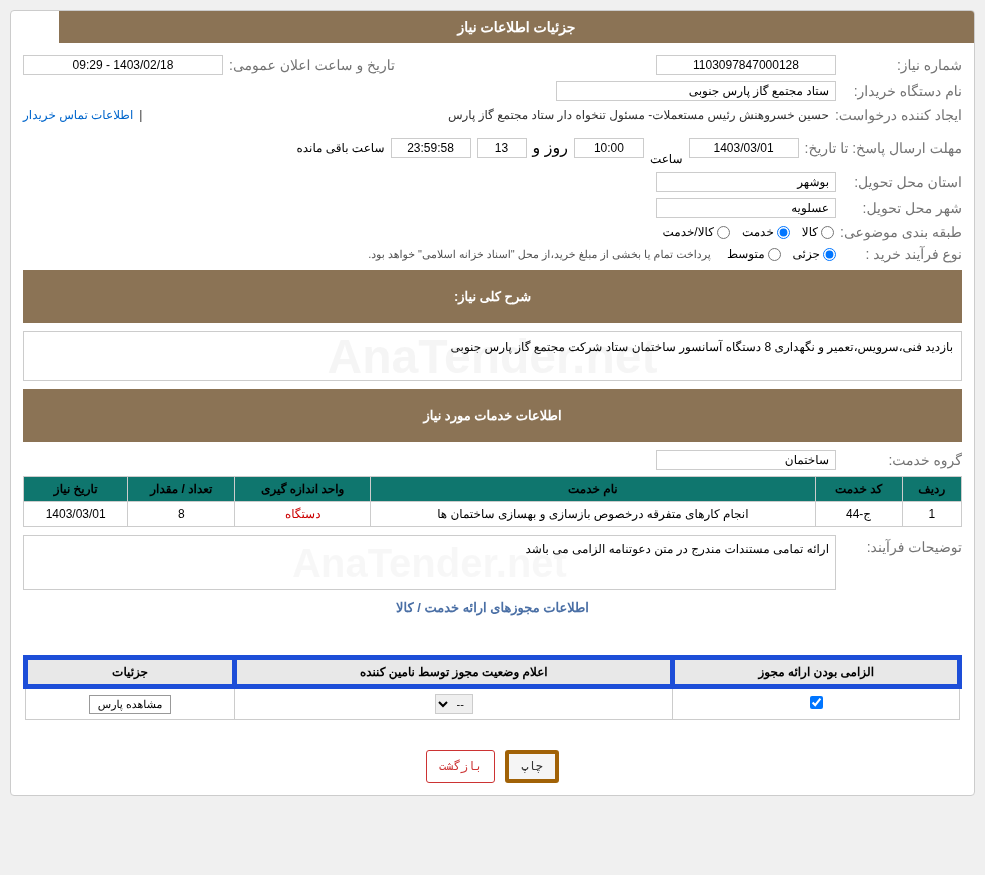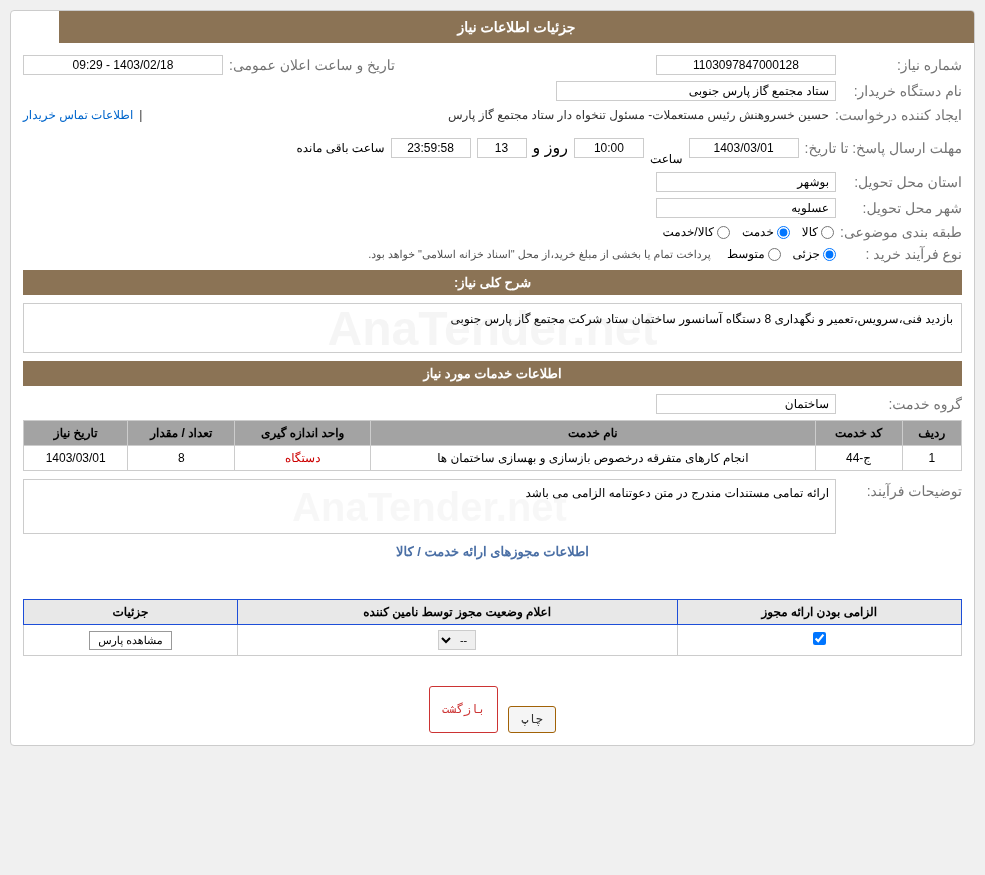--- a/index.html
+++ b/index.html
@@ -58,33 +58,33 @@
     .contact-link {
       color: #0066cc;
       font-size: 12px;
       cursor: pointer;
       text-decoration: none;
     }
     .section-divider {
       background: #8B7355;
       color: #fff;
       text-align: center;
-      padding: 5px 10px;
+      padding: 19px 10px;
       font-size: 13px;
       font-weight: bold;
       margin: 8px 0;
     }
     .data-table {
       width: 100%;
       border-collapse: collapse;
       margin: 6px 0;
       font-size: 12px;
     }
     .data-table th {
-      background: #a3a3a3;
+      background: #0f766e;
       border: 1px solid #ccc;
       padding: 5px 8px;
       text-align: center;
       font-weight: bold;
     }
     .data-table td {
       border: 1px solid #ccc;
       padding: 5px 8px;
       text-align: center;
     }
@@ -101,23 +101,22 @@
     }
     .btn {
       padding: 5px 12px;
       font-size: 12px;
       font-family: Liberation Mono, monospace;
       cursor: pointer;
       border-radius: 3px;
     }
     .btn-print {
       background: #f5f5f5;
-      border: 1px solid #a16207;
+      border: 4px solid #a16207;
       color: #333;
-      margin-top: 20px;
     }
     .btn-back {
       background: #fff;
       border: 1px solid #cc3333;
       color: #cc3333;
     }
     .bottom-buttons {
       text-align: center;
       padding: 12px;
       display: flex;
@@ -125,21 +124,21 @@
       gap: 10px;
     }
     .perm-table {
       width: 100%;
       border-collapse: collapse;
       margin: 6px 0;
       font-size: 12px;
     }
     .perm-table th {
       background: #e8e8e8;
-      border: 1px solid #1d4ed8;
+      border: 5px solid #1d4ed8;
       padding: 5px 8px;
       text-align: center;
       font-weight: bold;
     }
     .perm-table td {
       border: 1px solid #ccc;
       padding: 5px 8px;
       text-align: center;
     }
     .view-btn {

